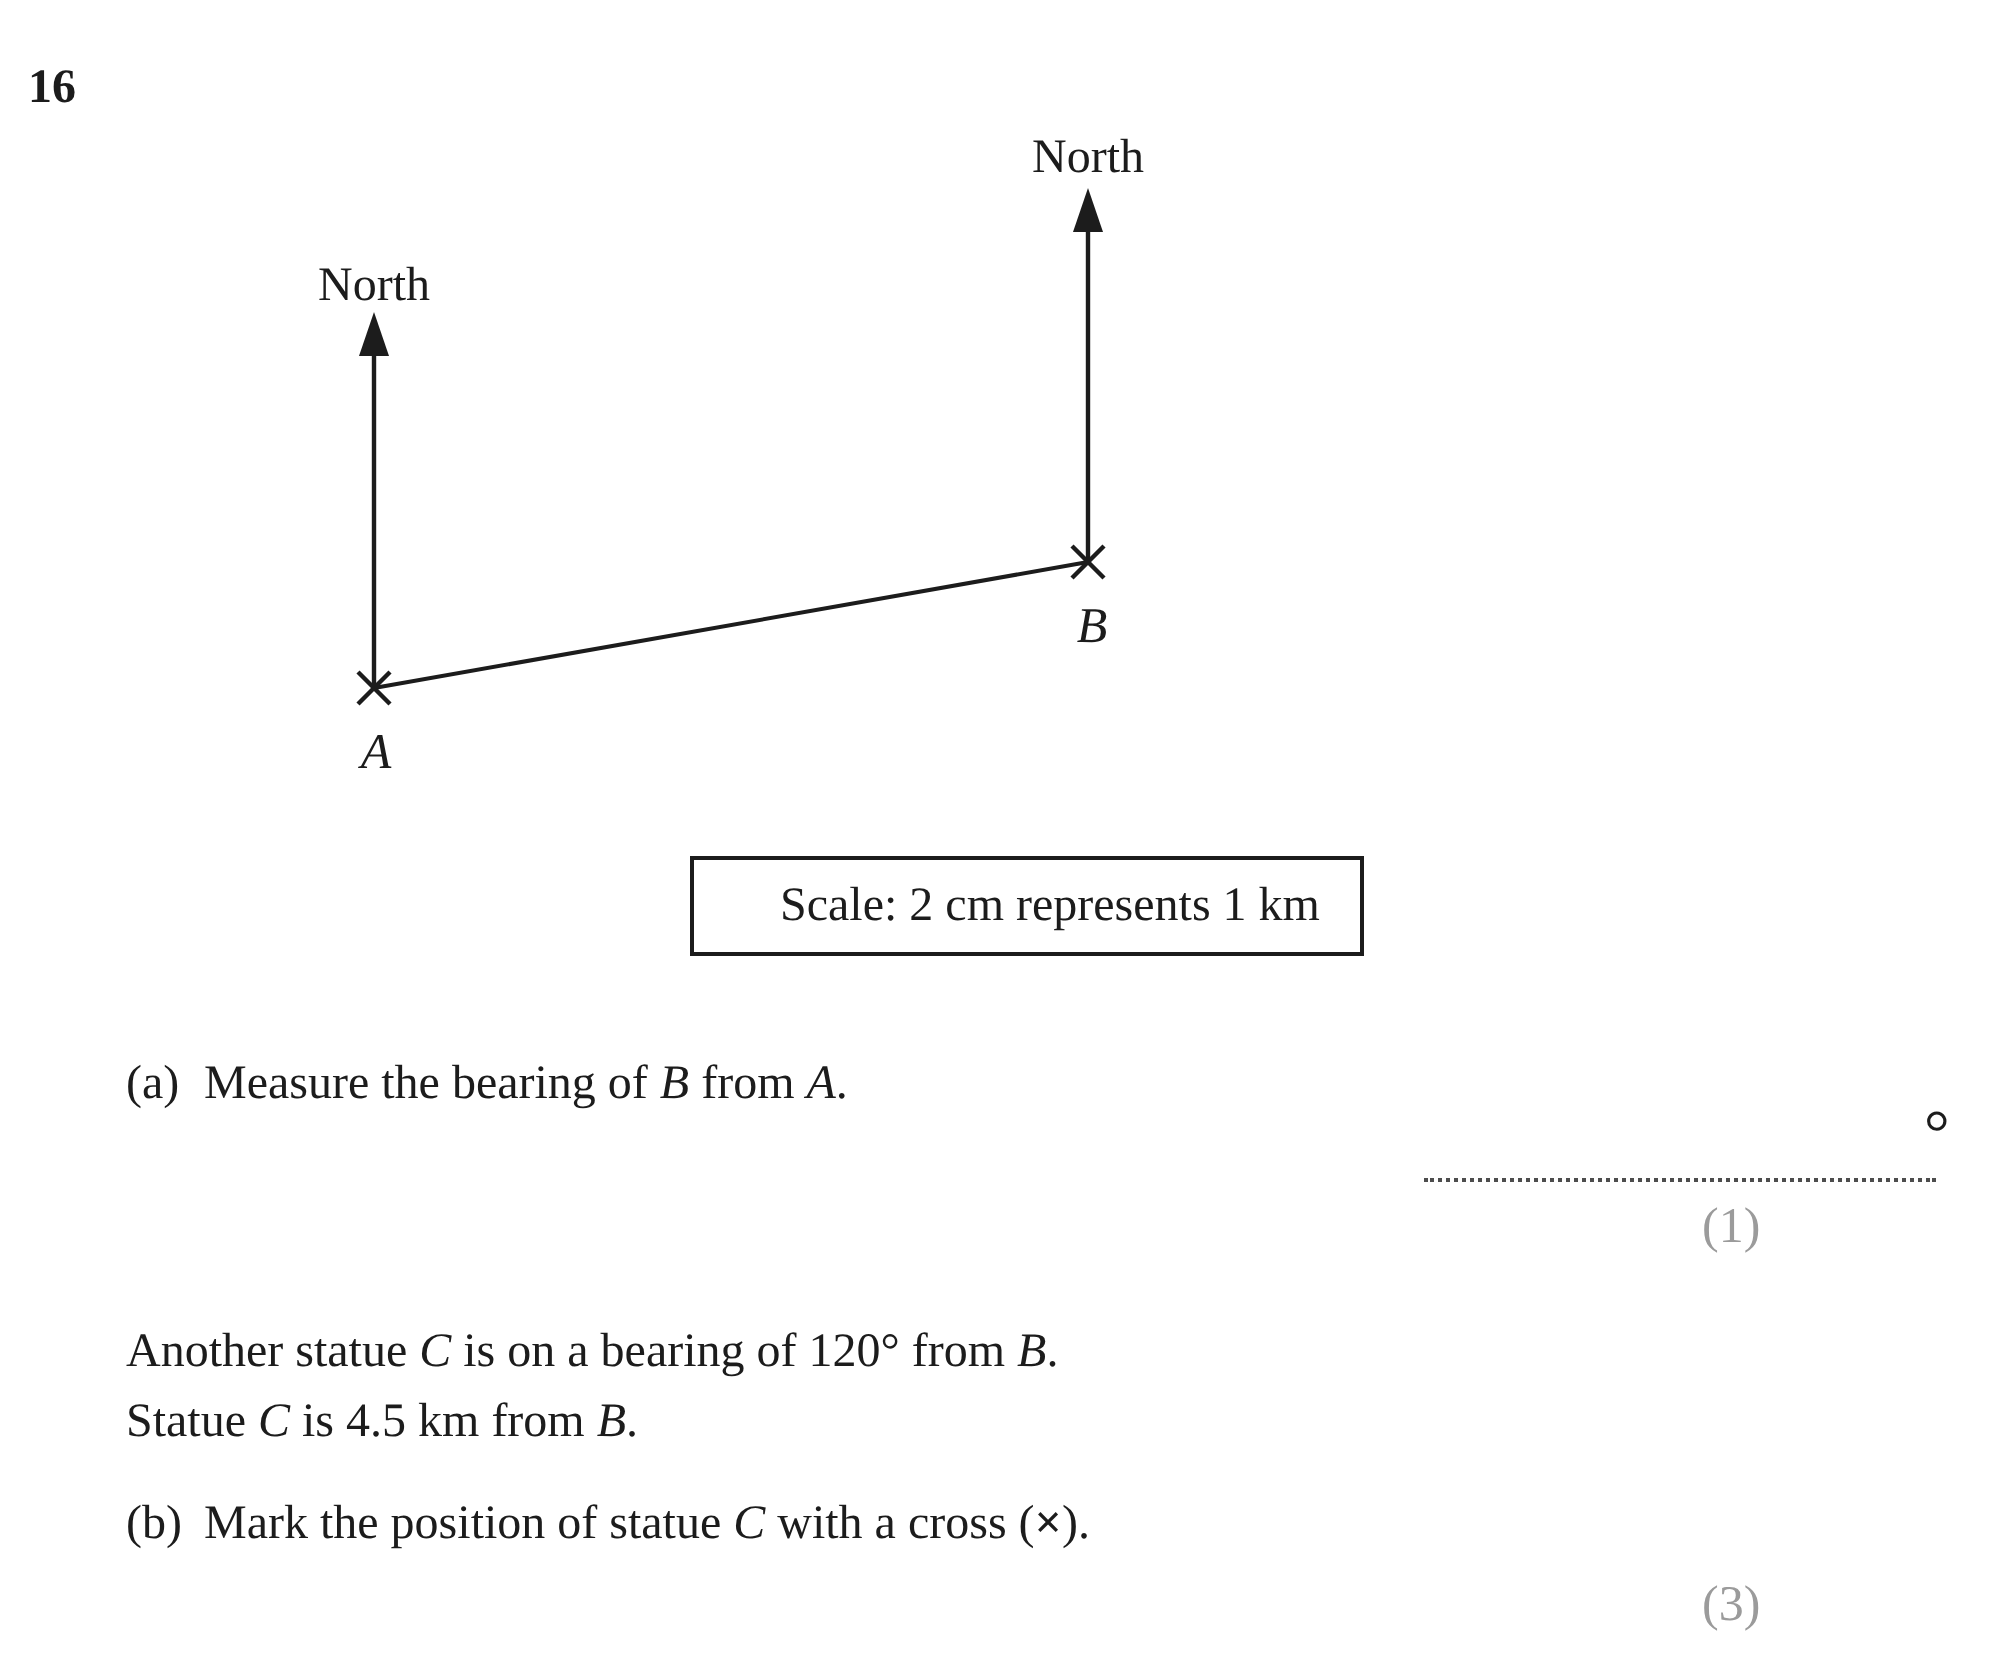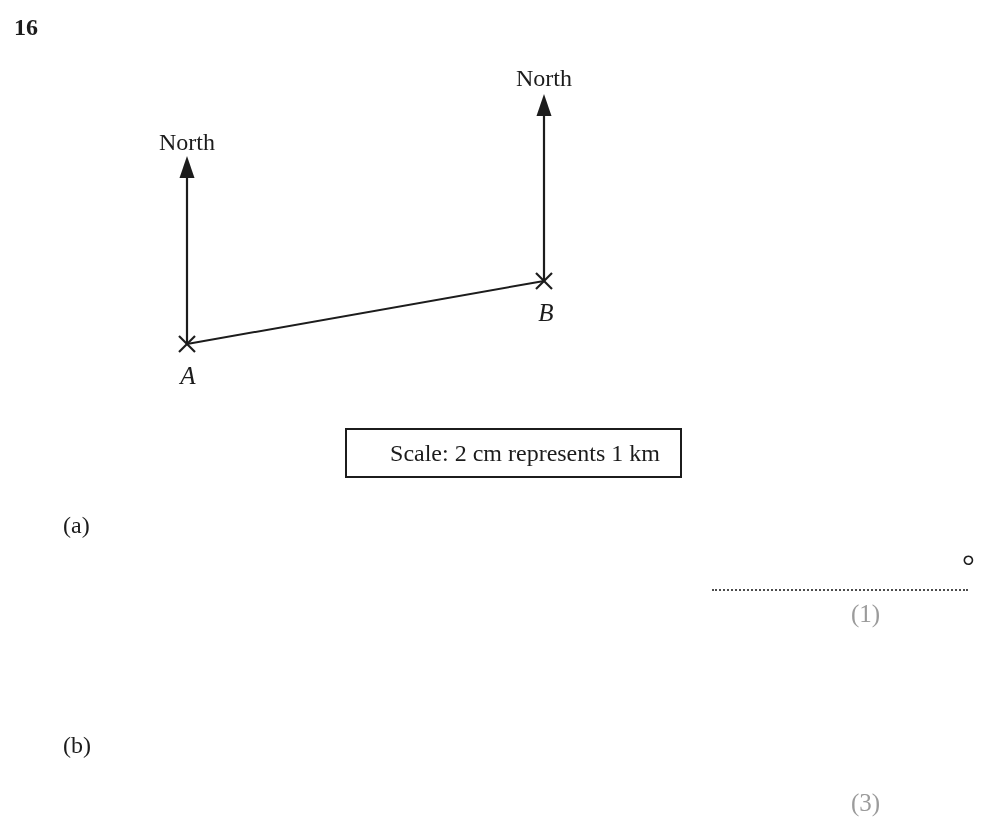--- a/index.html
+++ b/index.html
@@ -6,21 +6,21 @@
   html,body { background:#ffffff; }
   .page {
     position:relative;
     width:1000px; height:834px;
     background:#ffffff;
     font-family:"Liberation Serif","DejaVu Serif",serif;
     color:#1c1c1c;
     overflow:hidden;
   }
   .abs { position:absolute; white-space:nowrap; }
-  .txt { font-size:24px; line-height:30px; }
+  .txt { font-size:24px; line-height:30px;margin-top:17px; }
   .it  { font-style:italic; }
   .bold{ font-weight:700; }
   .marks { font-size:25px; line-height:28px; color:#9b9b9b; }
   .scale-box {
     position:absolute;
     left:345px; top:428px; width:337px; height:50px;
     border:2px solid #1c1c1c;
     display:flex; align-items:center; justify-content:center;
     font-size:24px;
     padding-left:23px;
@@ -76,23 +76,35 @@
     <text x="544" y="86" text-anchor="middle" font-size="24">North</text>
     <text x="188" y="384" text-anchor="middle" font-size="25" font-style="italic">A</text>
     <text x="546" y="321" text-anchor="middle" font-size="25" font-style="italic">B</text>
   </svg>
 
   <div class="scale-box">
     <span>Scale: 2 cm represents 1 km</span>
   </div>
 
   <span class="abs txt" style="left:63px; top:510px;">(a)</span>
+  <div class="abs txt" style="left:102px; top:510px;">
+    <span>Measure the bearing of </span><span class="it">B</span><span> from </span><span class="it">A</span><span>.</span>
+  </div>
 
   <span class="degree">°</span>
   <div class="answer-dotted"></div>
   <span class="abs marks" style="left:851px; top:600px;">(1)</span>
 
+  <div class="abs txt" style="left:63px; top:644px;">
+    <span>Another statue </span><span class="it">C</span><span> is on a bearing of 120° from </span><span class="it">B</span><span>.</span>
+  </div>
+  <div class="abs txt" style="left:63px; top:679px;">
+    <span>Statue </span><span class="it">C</span><span> is 4.5 km from </span><span class="it">B</span><span>.</span>
+  </div>
 
   <span class="abs txt" style="left:63px; top:730px;">(b)</span>
+  <div class="abs txt" style="left:102px; top:730px;">
+    <span>Mark the position of statue </span><span class="it">C</span><span> with a cross (</span><span class="cross-glyph">×</span><span>).</span>
+  </div>
 
   <span class="abs marks" style="left:851px; top:789px;">(3)</span>
 
 </div>
 
 </body></html>

